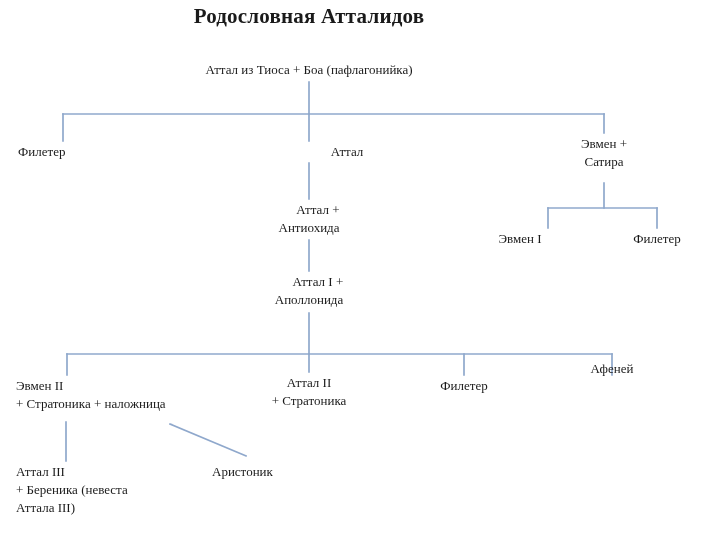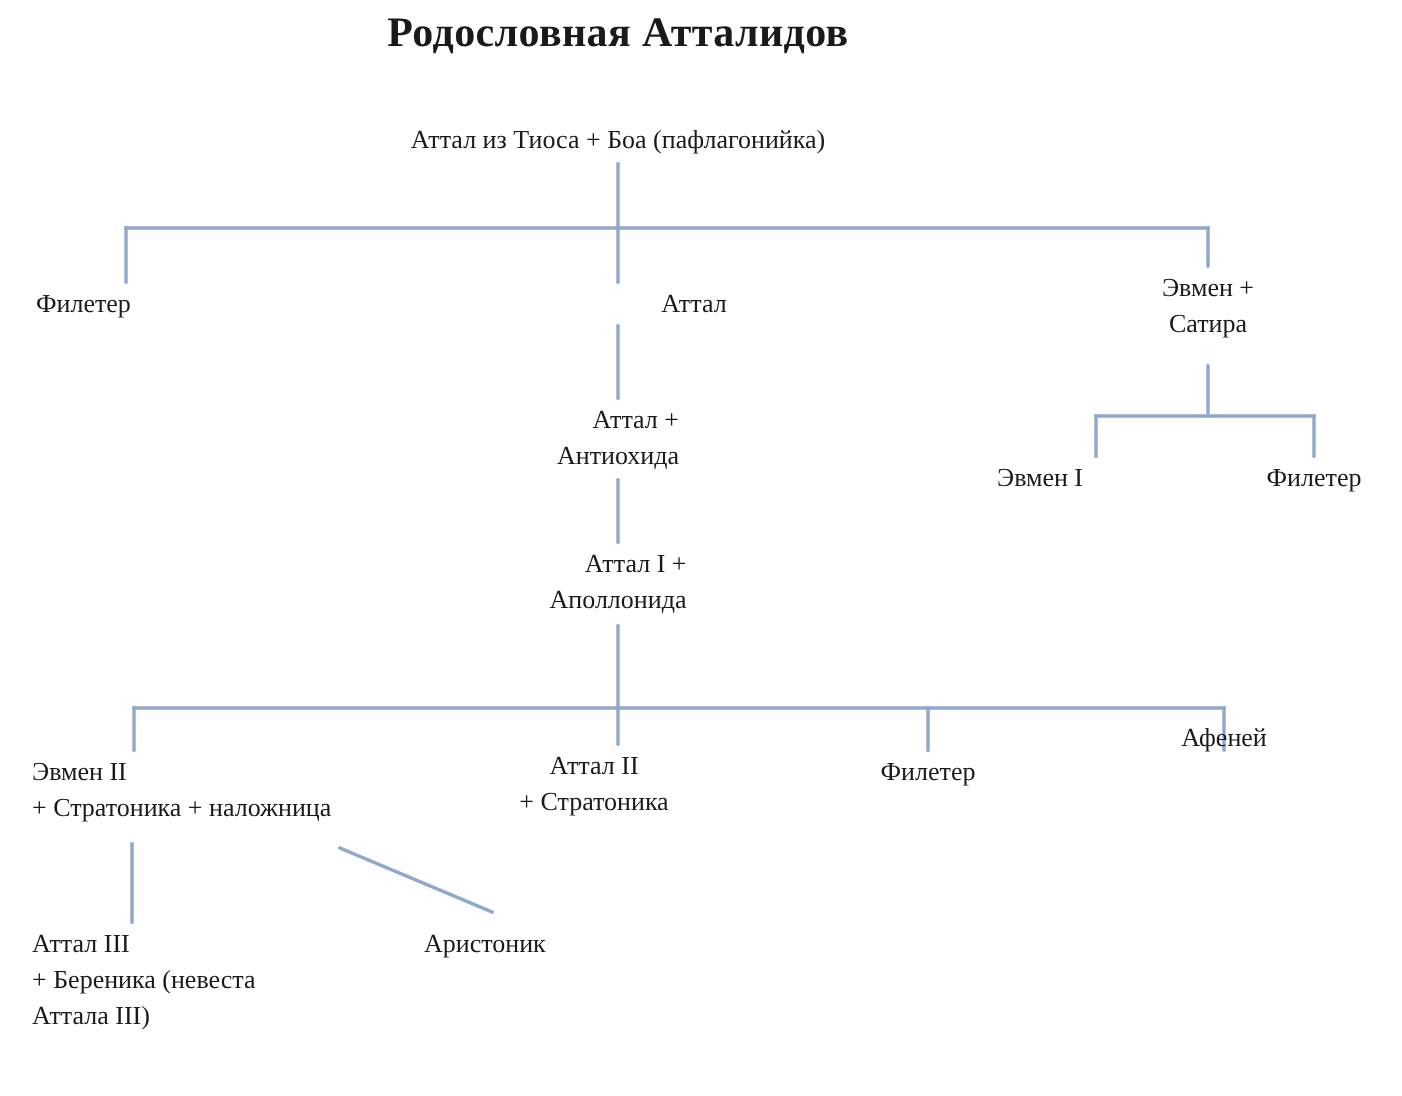--- a/index.html
+++ b/index.html
@@ -116,21 +116,21 @@
   <div class="node center" style="left:309px; top:273px;text-align:right;">
     <div class="bold ln">Аттал I +</div>
     <div class="reg ln">Аполлонида</div>
   </div>
 
   <div class="node left" style="left:16px; top:377px;">
     <div class="bold ln">Эвмен II</div>
     <div class="reg ln">+ Стратоника + наложница</div>
   </div>
 
-  <div class="node center" style="left:297px; top:374px;">
+  <div class="node center" style="left:309px; top:374px;">
     <div class="bold ln">Аттал II</div>
     <div class="reg ln">+ Стратоника</div>
   </div>
 
   <div class="node center" style="left:464px; top:377px;">
     <span class="reg ln">Филетер</span>
   </div>
 
   <div class="node center" style="left:612px; top:360px;">
     <span class="reg ln">Афеней</span>

